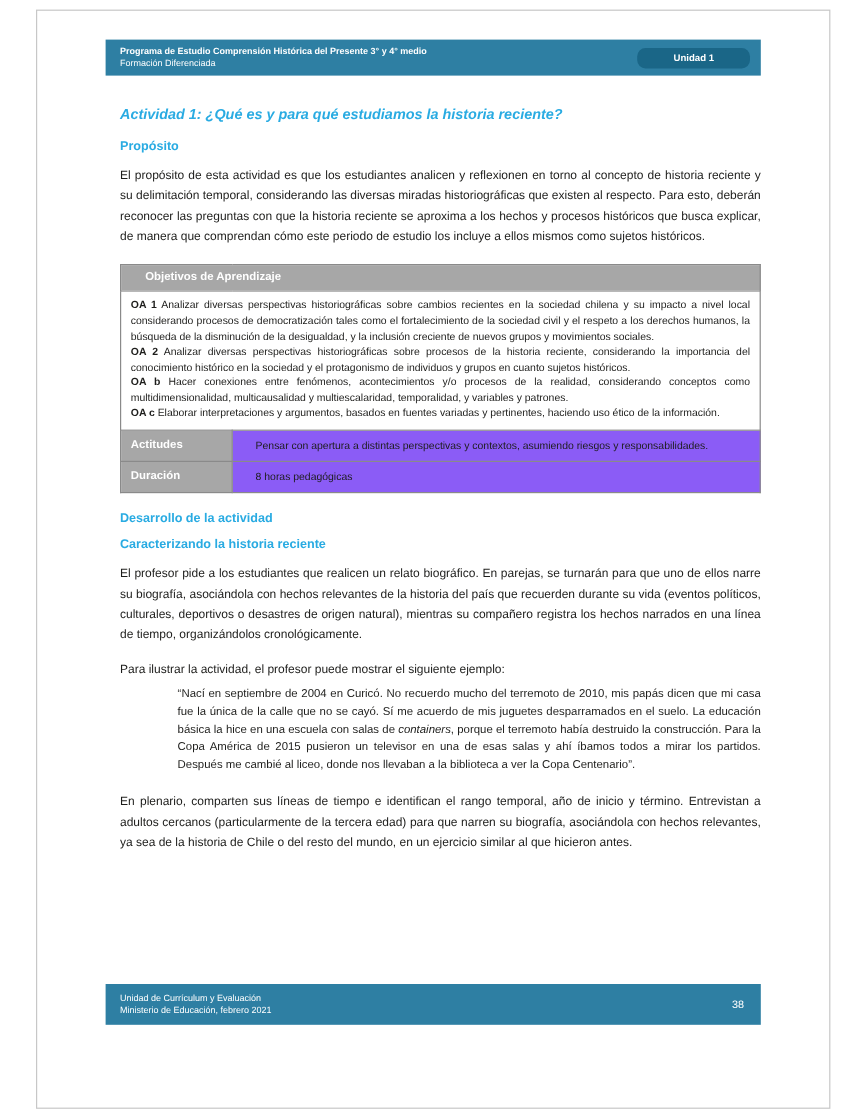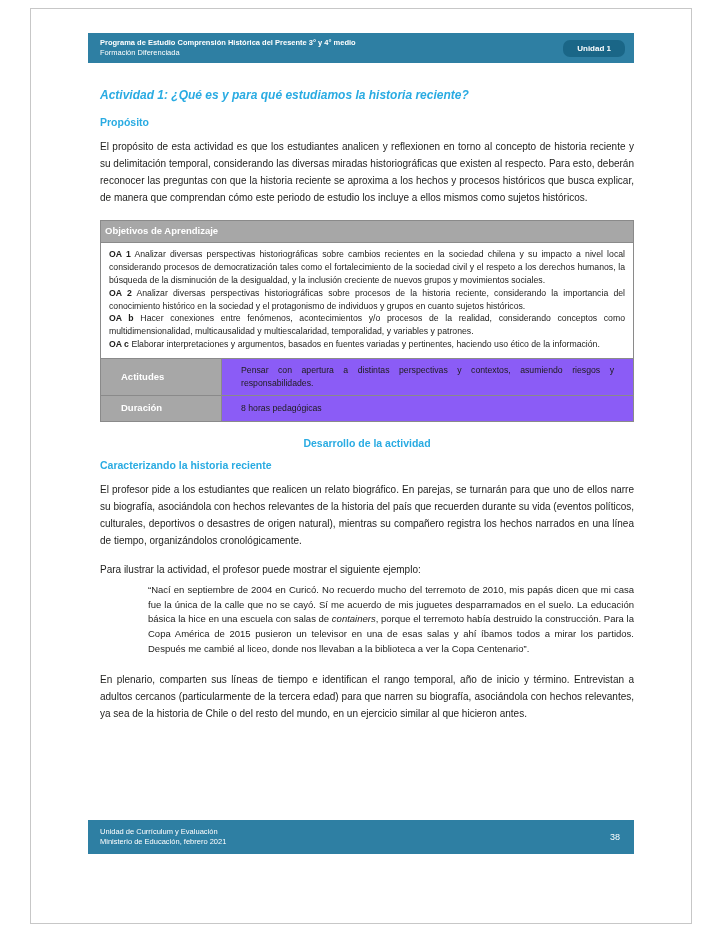--- a/index.html
+++ b/index.html
@@ -19,54 +19,54 @@
   .topbar {
     margin-top:33px; height:30px; background:var(--teal, #2e7fa3);
     color:#fff; display:flex; align-items:center; justify-content:space-between;
     padding:0 9px 0 12px;
   }
   .topbar-lines { font-size:7.5px; line-height:10px; }
   .topbar-lines .l1 { font-weight:bold; }
   .unit-badge {
     background:var(--teal-dark, #1a6687); color:#fff;
     border-radius:7px; font-size:8px; font-weight:bold;
-    padding:4px 14px; white-space:nowrap;
+    padding:4px 30px; white-space:nowrap;
   }
 
   .content { margin:25px 0 0 12px; width:534px; }
 
   .activity-title {
     color:var(--blue, #29abe2); font-size:12px; font-weight:bold;
     margin-bottom:14px;
     font-style:italic;
   }
   .h-blue {
     color:var(--blue, #29abe2); font-size:10.5px; font-weight:bold;
     margin:0 0 10px 0;
   }
-  .h-blue.spaced { margin-top:15px;text-align:center; }
+  .h-blue.spaced { margin-top:15px; }
   p.body {
     font-size:10px; line-height:17px; text-align:justify; margin-bottom:12px;
   }
   p.intro { margin-bottom:5px; text-align:left; }
 
   table.oa-table {
     width:100%; border-collapse:collapse; margin:14px 0 6px 0;
     font-size:8.7px; line-height:12.9px;
   }
   table.oa-table th, table.oa-table td { border:1px solid #8a8a8a; }
   th.tbl-head {
     background:var(--table-gray, #a7a7a7); color:#fff; text-align:left;
-    font-size:9.5px; padding:4px 4px;
+    font-size:9.5px; padding:4px 20px;
   }
   td.oa-body { padding:5px 8px 7px 8px; text-align:justify; background:#fff; }
   td.oa-body p { margin:0; }
   td.row-label {
-    width:121px; background:var(--table-gray, #a7a7a7); color:#fff;
-    font-weight:bold; font-size:9.5px; padding:6px 20px; vertical-align:middle;
+    width:93px; background:var(--table-gray, #a7a7a7); color:#fff;
+    font-weight:bold; font-size:9.5px; padding:6px 8px; vertical-align:middle;
   }
   td.row-value { padding:5px 19px; text-align:justify; vertical-align:middle; background:#8b5cf6; }
 
   .quote-block {
     margin:3px 0 14px 48px; width:486px;
     font-size:9.5px; line-height:14.8px; text-align:justify;
   }
   .quote-block i { }
 
   

